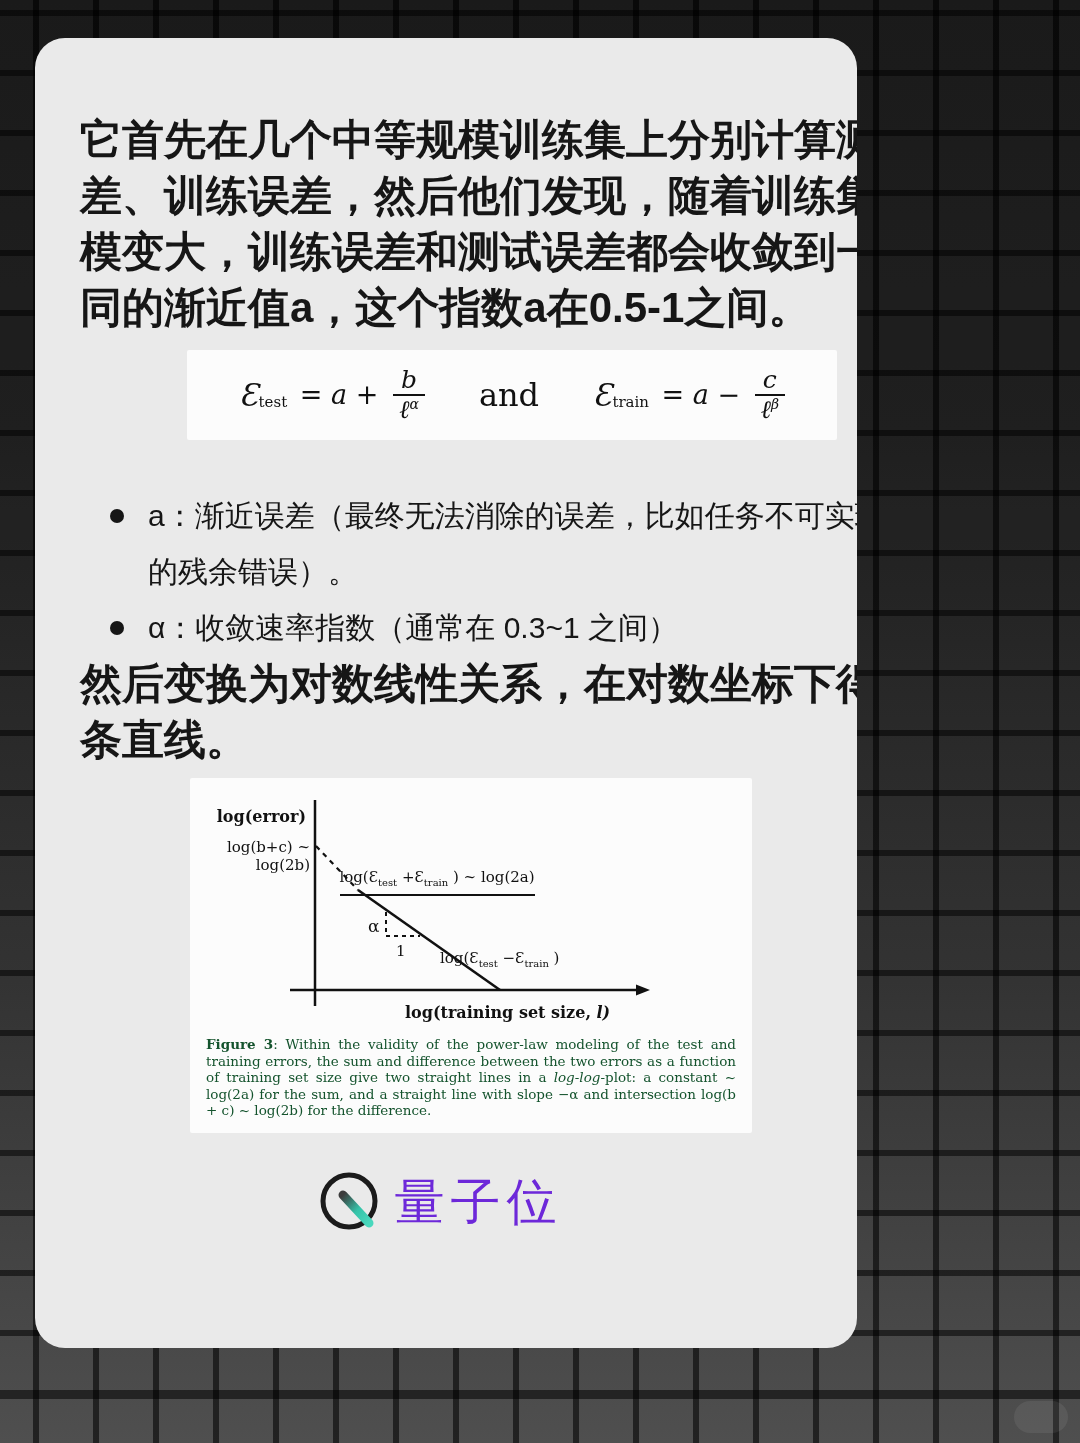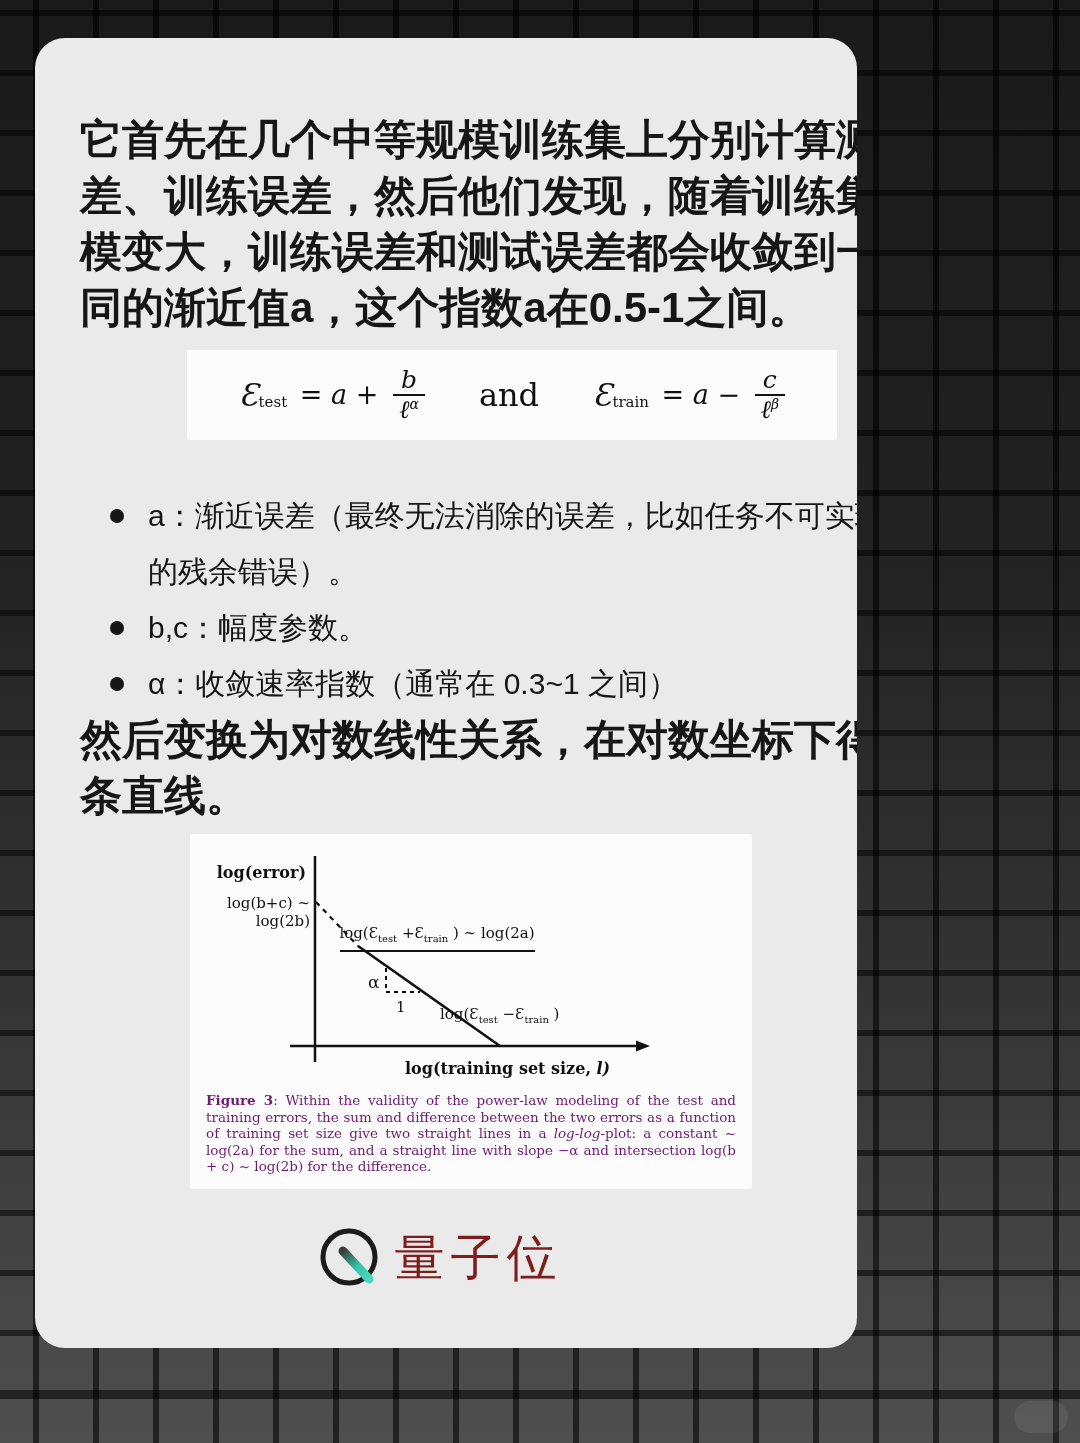--- a/index.html
+++ b/index.html
@@ -40,31 +40,31 @@
   .bullets li::before {
     content:""; position:absolute; left:30px; top:21px; width:14px; height:14px;
     border-radius:50%; background:#161616;
   }
   .para2 { }
   .figure-box {
     margin:10px 0 0 110px; width:562px; background:#fcfcfc; border-radius:2px;
     padding:12px 0 14px 0;
   }
   .fig-caption {
-    font-family:"DejaVu Serif","Liberation Serif",serif; color:#701a75;
+    font-family:"DejaVu Serif","Liberation Serif",serif; color:#14532d;
     font-size:13.5px; line-height:16.5px; padding:4px 16px 0 16px; text-align:justify;
   }
   .fig-caption .fb { font-weight:bold; }
   .fig-caption .it { font-style:italic; }
   svg text { font-family:"DejaVu Serif","Liberation Serif",serif; fill:#111; }
   .logo-row {
     margin-top:36px; display:flex; align-items:center; justify-content:center; gap:10px;
   }
   .logo-text {
-    font-size:50px; font-weight:400; color:#7f1d1d; letter-spacing:6px;
+    font-size:50px; font-weight:400; color:#6d28d9; letter-spacing:6px;
     font-family:"Liberation Sans","DejaVu Sans",sans-serif;
   }
   .watermark {
     position:absolute; right:12px; bottom:10px; width:54px; height:32px;
     background:rgba(255,255,255,0.07); border-radius:16px;
   }
 </style>
 </head>
 <body>
 
@@ -90,21 +90,20 @@
           <span class="mid"> = a − </span>
           <span class="frac">
             <span class="num">c</span>
             <span class="den"><span>ℓ</span><sup>β</sup></span>
           </span>
       </span>
     </div>
 
     <ul class="bullets">
       <li><span>a：</span><span>渐近误差（最终无法消除的误差，比如任务不可实现性导致的残余错误）。</span></li>
-      <li><span>b,c：</span><span>幅度参数。</span></li>
       <li><span>α：</span><span>收敛速率指数（通常在 0.3~1 之间）</span></li>
     </ul>
 
     <div class="para para2">然后变换为对数线性关系，在对数坐标下得到两条直线。</div>
 
     <div class="figure-box">
       <svg width="562" height="238" viewBox="0 0 562 238">
 
         <line x1="125" y1="10" x2="125" y2="216" stroke="#111" stroke-width="2.5"></line>
         <line x1="100" y1="200" x2="446" y2="200" stroke="#111" stroke-width="2.5"></line>

